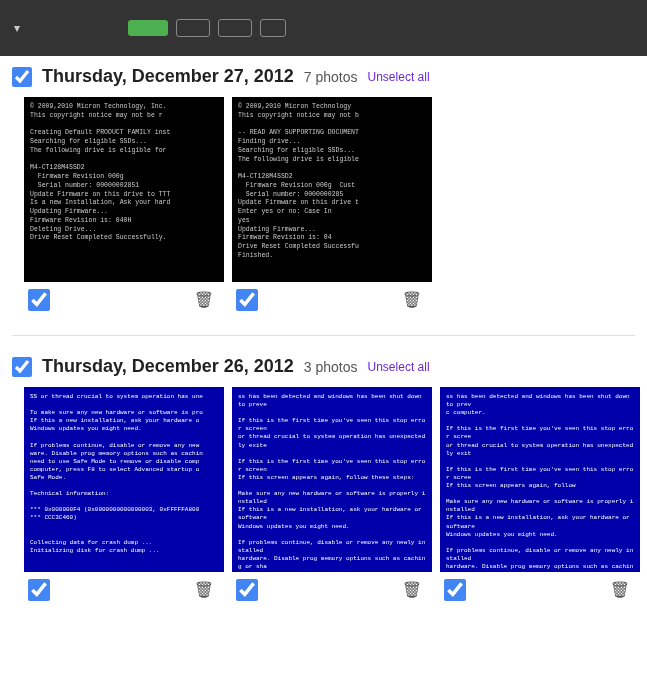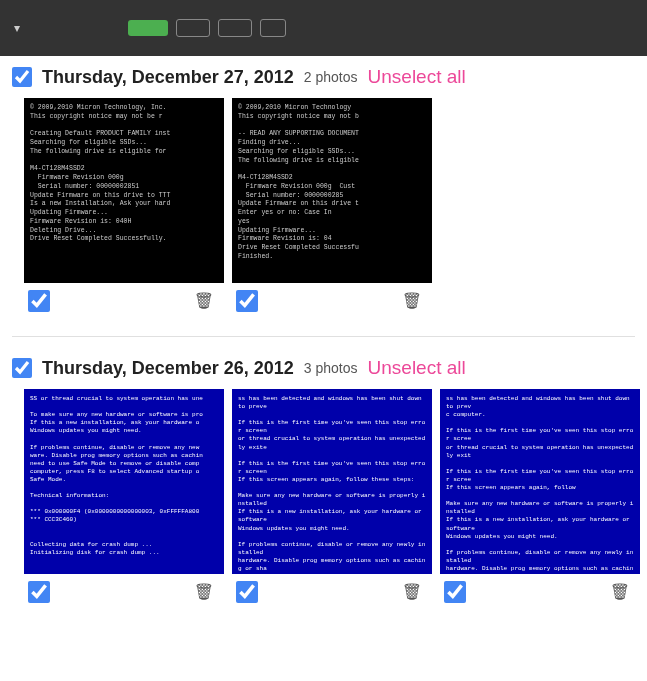--- a/index.html
+++ b/index.html
@@ -80,22 +80,22 @@
       font-size: 18px;
       font-weight: bold;
       color: #222;
       text-align: center;
     }
     .section-count {
       font-size: 14px;
       color: #555;
     }
     .unselect-link {
-      font-size: 19px;
-      color: #ec4899;
+      font-size: 12px;
+      color: #6d28d9;
       cursor: pointer;
       text-decoration: none;
     }
 
     
     .photo-grid {
       display: flex;
       gap: 8px;
       padding: 0 12px 16px 12px;
     }
@@ -172,21 +172,21 @@
   <button class="btn-outline"></button>
   <button class="btn-outline"></button>
   <button class="btn-icon"></button>
 </div>
 
 <div id="sections-container">
     <div class="section">
       <div class="section-header">
         <input type="checkbox" class="section-checkbox" checked="" style="">
         <span class="section-date">Thursday, December 27, 2012</span>
-        <span class="section-count">2 photos</span>
+        <span class="section-count">7 photos</span>
         <a class="unselect-link" href="#">Unselect all</a>
       </div>
       <div class="photo-grid">
         <div class="photo-item">
           <div class="photo-img">
             <div class="photo-img-content" style="white-space: pre-wrap;">© 2009,2010 Micron Technology, Inc.
 This copyright notice may not be r
 
 Creating Default PRODUCT FAMILY inst
 Searching for eligible SSDs...

